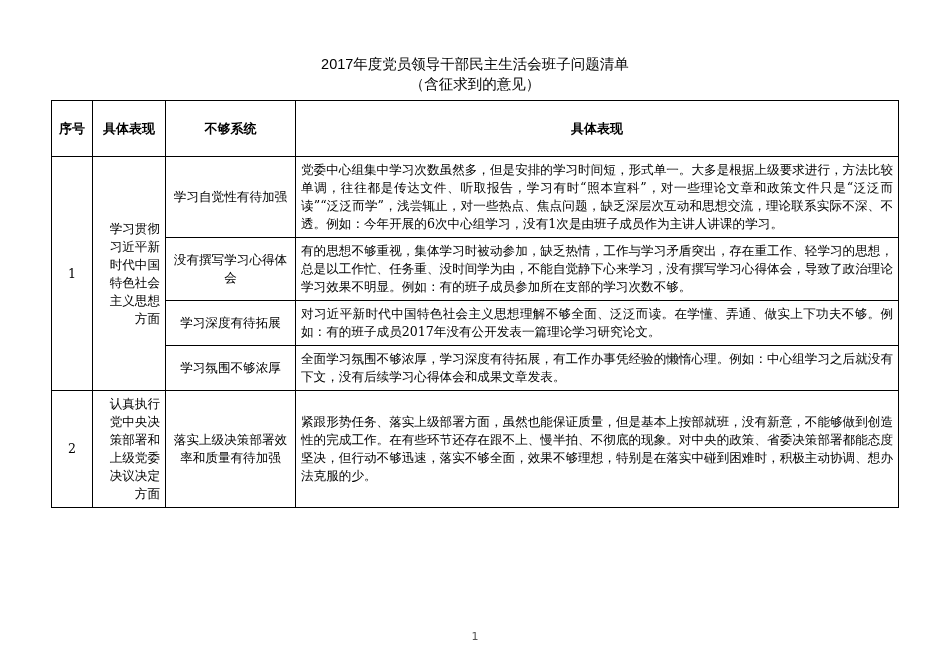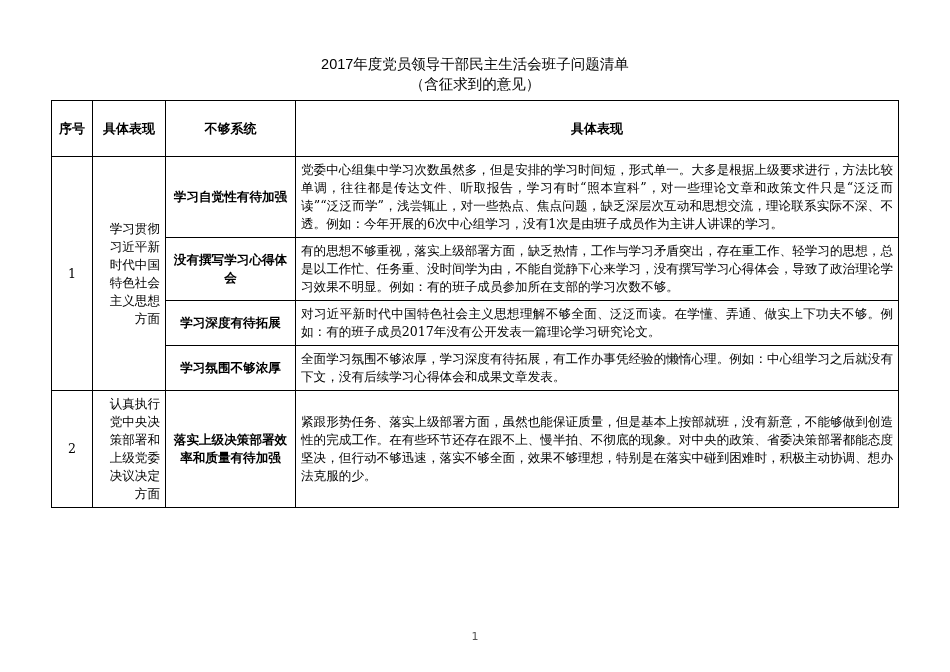--- a/index.html
+++ b/index.html
@@ -71,21 +71,20 @@
   .cell-aspect {
     text-align: right;
     vertical-align: middle;
     line-height: 17px;
     word-break: break-all;
   }
   .cell-issue {
     text-align: center;
     vertical-align: middle;
     line-height: 17px;
-    font-weight: bold;
   }
   .cell-detail {
     text-align: justify;
     text-align-last: left;
     vertical-align: top;
     line-height: 18.5px;
     padding: 8px 7px 8px 6px;
     word-break: break-all;
     margin-left: 40px;
   }
@@ -132,21 +131,21 @@
       </tr>
 
       <tr class="group-top">
         <td class="cell-no" rowspan="4">1</td>
         <td class="cell-aspect" rowspan="4">学习贯彻习近平新时代中国特色社会主义思想方面</td>
         <td class="cell-issue">学习自觉性有待加强</td>
         <td class="cell-detail">党委中心组集中学习次数虽然多，但是安排的学习时间短，形式单一。大多是根据上级要求进行，方法比较单调，往往都是传达文件、听取报告，学习有时“照本宣科”，对一些理论文章和政策文件只是“泛泛而读”“泛泛而学”，浅尝辄止，对一些热点、焦点问题，缺乏深层次互动和思想交流，理论联系实际不深、不透。例如：今年开展的6次中心组学习，没有1次是由班子成员作为主讲人讲课的学习。</td>
       </tr>
       <tr>
         <td class="cell-issue">没有撰写学习心得体会</td>
-        <td class="cell-detail">有的思想不够重视，落实上级部署方面，缺乏热情，工作与学习矛盾突出，存在重工作、轻学习的思想，总是以工作忙、任务重、没时间学为由，不能自觉静下心来学习，没有撰写学习心得体会，导致了政治理论学习效果不明显。例如：有的班子成员参加所在支部的学习次数不够。</td>
+        <td class="cell-detail">有的思想不够重视，集体学习时被动参加，缺乏热情，工作与学习矛盾突出，存在重工作、轻学习的思想，总是以工作忙、任务重、没时间学为由，不能自觉静下心来学习，没有撰写学习心得体会，导致了政治理论学习效果不明显。例如：有的班子成员参加所在支部的学习次数不够。</td>
       </tr>
       <tr>
         <td class="cell-issue">学习深度有待拓展</td>
         <td class="cell-detail">对习近平新时代中国特色社会主义思想理解不够全面、泛泛而读。在学懂、弄通、做实上下功夫不够。例如：有的班子成员2017年没有公开发表一篇理论学习研究论文。</td>
       </tr>
       <tr class="group-end">
         <td class="cell-issue">学习氛围不够浓厚</td>
         <td class="cell-detail">全面学习氛围不够浓厚，学习深度有待拓展，有工作办事凭经验的懒惰心理。例如：中心组学习之后就没有下文，没有后续学习心得体会和成果文章发表。</td>
       </tr>
 

